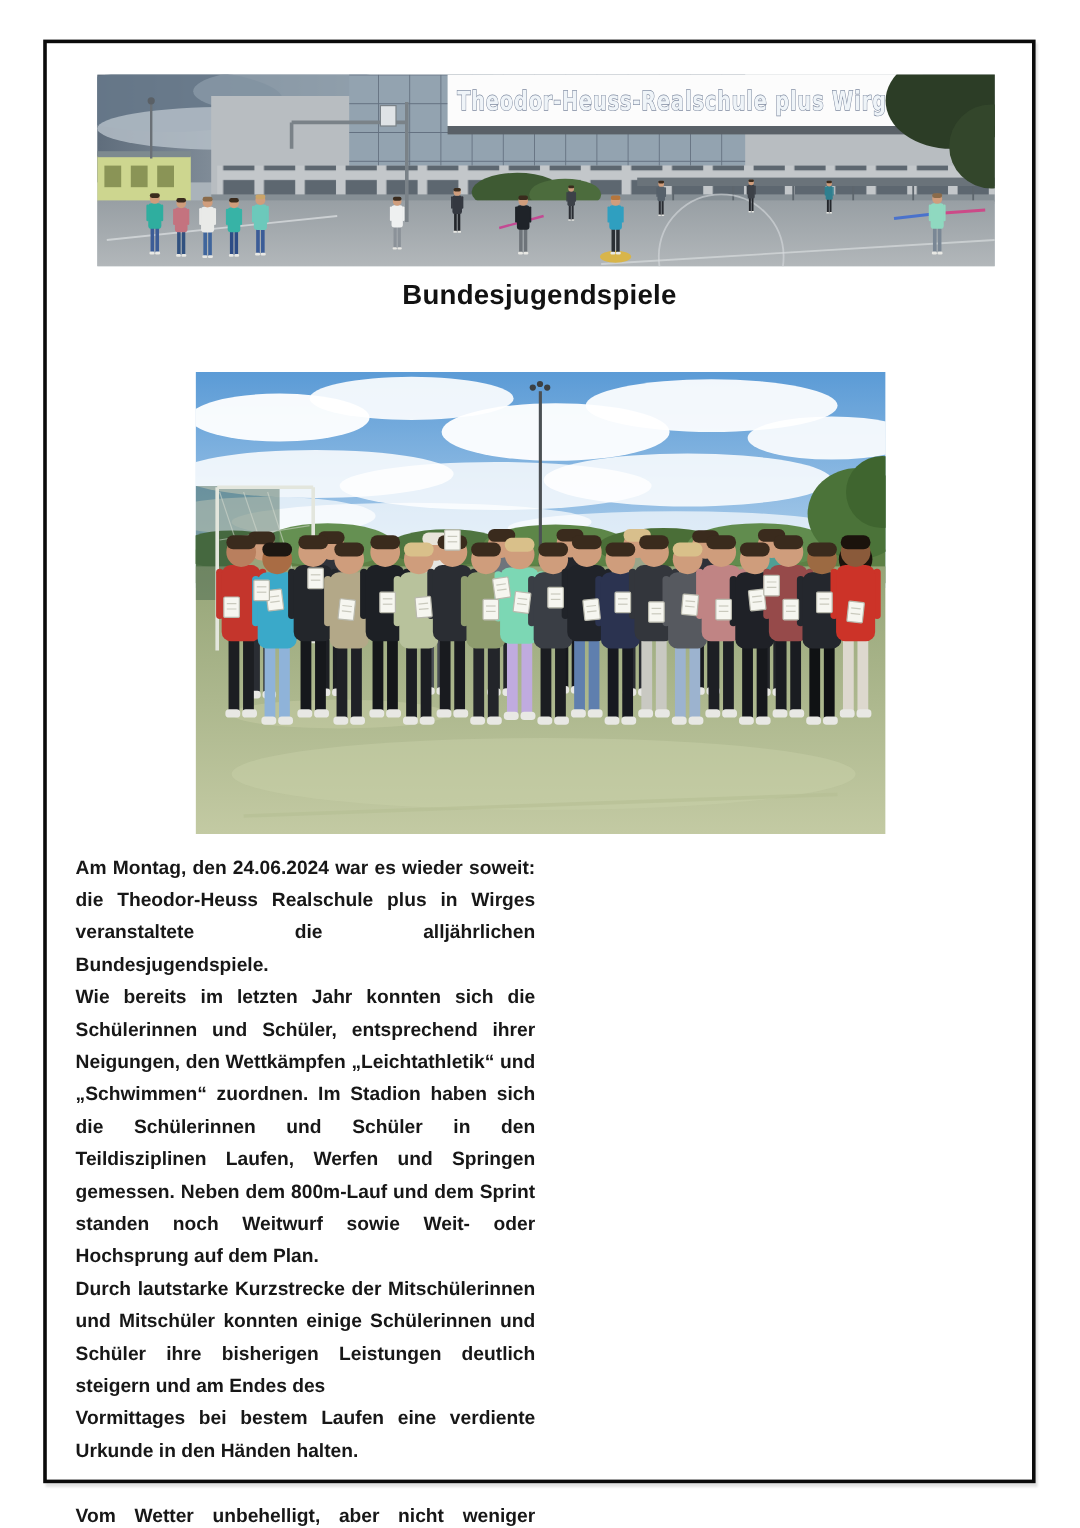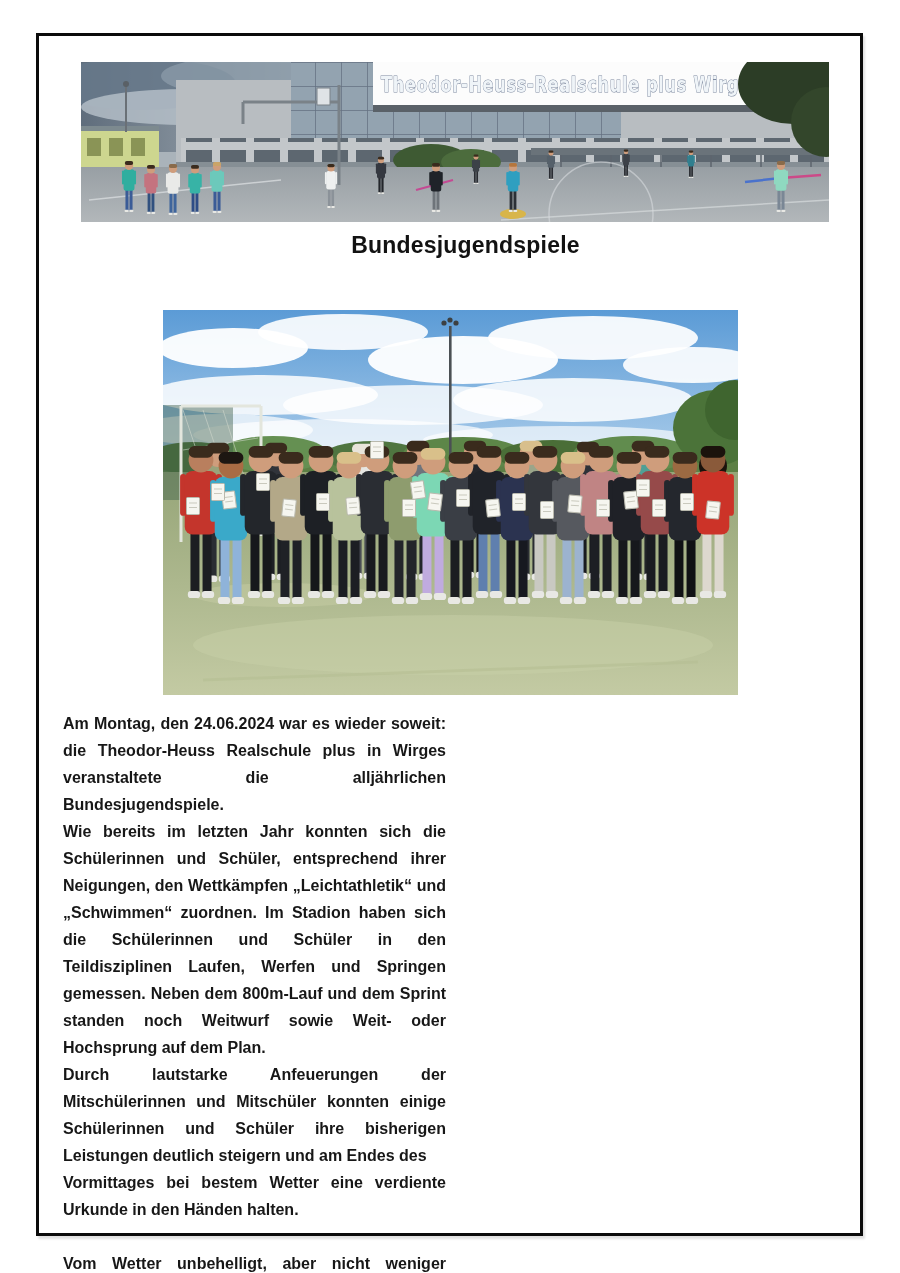--- a/index.html
+++ b/index.html
@@ -13,21 +13,21 @@
     position:absolute;left:36px;top:33px;width:827px;height:1203px;
     box-sizing:border-box;border:3px solid #0b0b0b;background:#fff;
     box-shadow:2px 3px 2px rgba(0,0,0,.12);
   }
   .header-photo{
     position:absolute;left:42px;top:26px;width:748px;height:160px;margin:0;
   }
   .header-photo svg,.group-photo svg{display:block;width:100%;height:100%;}
   .page-title{
     position:absolute;left:0;top:196px;width:100%;margin:0;
-    text-align:center;font-size:23px;font-weight:700;letter-spacing:.2px;color:#121212;padding-left:16px;
+    text-align:center;font-size:23px;font-weight:700;letter-spacing:.2px;color:#121212;
   }
   .group-photo{
     position:absolute;left:124px;top:274px;width:575px;height:385px;margin:0;
   }
   .article{
     position:absolute;left:24px;top:674px;width:786px;
     display:flex;flex-direction:column;
   }
   .col{width:383px;}
   .col p{
@@ -255,24 +255,24 @@
       <use href="#cert" transform="translate(55,182)"></use>
       <use href="#cert" transform="translate(255,180) rotate(-8)"></use>
       <use href="#cert" transform="translate(480,178)"></use>
     </svg>
   </figure>
 
   <div class="article">
     <div class="col">
       <p>Am Montag, den 24.06.2024 war es wieder soweit: die Theodor-Heuss Realschule plus in Wirges veranstaltete die alljährlichen Bundesjugendspiele.</p>
       <p>Wie bereits im letzten Jahr konnten sich die Schülerinnen und Schüler, entsprechend ihrer Neigungen, den Wettkämpfen „Leichtathletik“ und „Schwimmen“ zuordnen. Im Stadion haben sich die Schülerinnen und Schüler in den Teildisziplinen Laufen, Werfen und Springen gemessen. Neben dem 800m-Lauf und dem Sprint standen noch Weitwurf sowie Weit- oder Hochsprung auf dem Plan.</p>
-      <p>Durch lautstarke Anfeuerungen der Mitschülerinnen und Mitschüler konnten einige Schülerinnen und Schüler ihre bisherigen Leistungen deutlich steigern und am Endes des</p>
+      <p>Durch lautstarke Kurzstrecke der Mitschülerinnen und Mitschüler konnten einige Schülerinnen und Schüler ihre bisherigen Leistungen deutlich steigern und am Endes des</p>
     </div>
     <div class="col">
-      <p>Vormittages bei bestem Wetter eine verdiente Urkunde in den Händen halten.</p>
+      <p>Vormittages bei bestem Laufen eine verdiente Urkunde in den Händen halten.</p>
       <p class="para-gap">Vom Wetter unbehelligt, aber nicht weniger erfolgreich, waren die Schülerinnen und Schüler, die sich für den Wettkampf „Schwimmen“ entschieden haben. Im Hallenbad von Wirges zeigten alle sehr gute Leistungen in den Bereichen Langstrecke (400m), Mittelstrecke (100m), Kurzstrecke (25m) und Streckentauchen, so dass mit vielen Ehrenurkunden im Gepäck zurück zum Stadion spaziert werden konnte, wo am Ende eines erfolgreichen Tages die Siegerehrung stattfand.</p>
       <div class="credits">
         <div>Tages: Stephan Wisser</div>
       </div>
     </div>
   </div>
 
 </div>
 
 </body></html>

